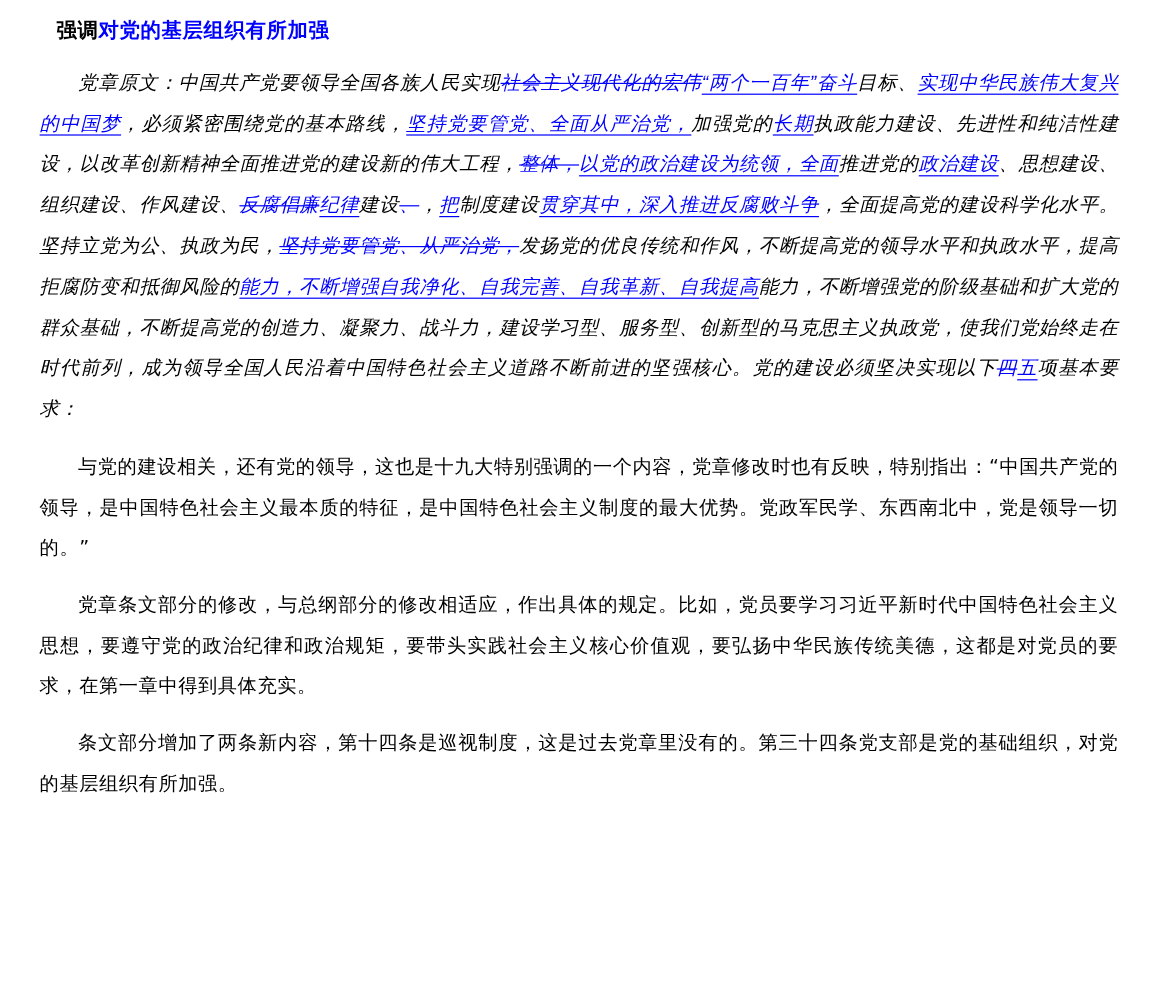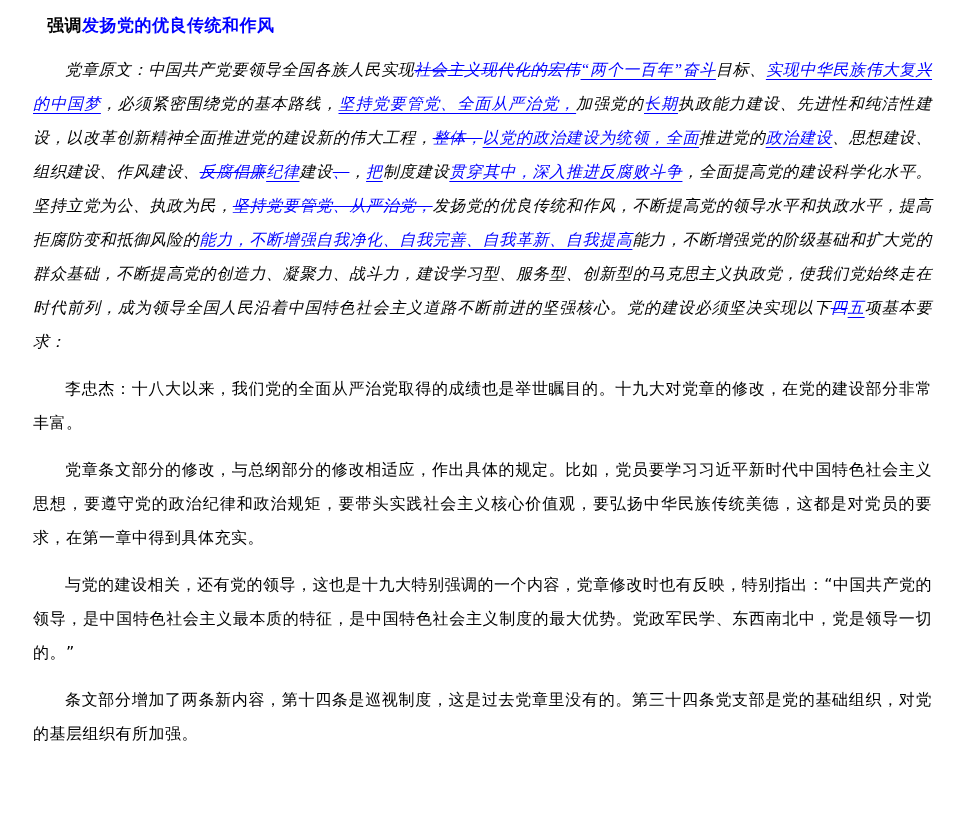--- a/index.html
+++ b/index.html
@@ -30,21 +30,21 @@
   .para {
     font-size: 16px;
     line-height: 34px;
     text-align: justify;
     text-indent: 2em;
     margin: 0 0 13px 0;
     letter-spacing: 0.5px;
   }
   
   .para-kai {
-    font-family: Liberation Serif, serif;
+    font-family: Liberation Sans, sans-serif;
     font-style: italic;
   }
   
   .para-song {
     font-family: "DejaVu Sans", sans-serif;
     font-style: normal;
   }
   .seg-normal {
     color: #000000;
   }
@@ -57,22 +57,21 @@
   .seg-del {
     color: #0000ff;
     text-decoration: line-through;
     text-decoration-thickness: 1px;
   }
 </style>
 </head>
 <body>
 
 <div class="doc">
-  <h1 class="doc-title"><span>强调</span><span class="accent">发扬党的优良传统和作风</span></h1>
+  <h1 class="doc-title"><span>强调</span><span class="accent">对党的基层组织有所加强</span></h1>
 
   <div id="doc-body">
       <p class="para para-kai"><span class="seg-normal">党章原文：中国共产党要领导全国各族人民实现</span><span class="seg-del">社会主义现代化的宏伟</span><span class="seg-ins">“两个一百年”奋斗</span><span class="seg-normal">目标、</span><span class="seg-ins">实现中华民族伟大复兴的中国梦</span><span class="seg-normal">，必须紧密围绕党的基本路线，</span><span class="seg-ins">坚持党要管党、全面从严治党，</span><span class="seg-normal">加强党的</span><span class="seg-ins">长期</span><span class="seg-normal">执政能力建设、先进性和纯洁性建设，以改革创新精神全面推进党的建设新的伟大工程，</span><span class="seg-del">整体，</span><span class="seg-ins">以党的政治建设为统领，全面</span><span class="seg-normal">推进党的</span><span class="seg-ins">政治建设</span><span class="seg-normal">、思想建设、组织建设、作风建设、</span><span class="seg-del">反腐倡廉</span><span class="seg-ins">纪律</span><span class="seg-normal">建设</span><span class="seg-del">、</span><span class="seg-normal">，</span><span class="seg-ins">把</span><span class="seg-normal">制度建设</span><span class="seg-ins">贯穿其中，深入推进反腐败斗争</span><span class="seg-normal">，全面提高党的建设科学化水平。坚持立党为公、执政为民，</span><span class="seg-del">坚持党要管党、从严治党，</span><span class="seg-normal">发扬党的优良传统和作风，不断提高党的领导水平和执政水平，提高拒腐防变和抵御风险的</span><span class="seg-ins">能力，不断增强自我净化、自我完善、自我革新、自我提高</span><span class="seg-normal">能力，不断增强党的阶级基础和扩大党的群众基础，不断提高党的创造力、凝聚力、战斗力，建设学习型、服务型、创新型的马克思主义执政党，使我们党始终走在时代前列，成为领导全国人民沿着中国特色社会主义道路不断前进的坚强核心。党的建设必须坚决实现以下</span><span class="seg-del">四</span><span class="seg-ins">五</span><span class="seg-normal">项基本要求：</span></p>
-      <p class="para para-song"><span class="seg-normal">李忠杰：十八大以来，我们党的全面从严治党取得的成绩也是举世瞩目的。十九大对党章的修改，在党的建设部分非常丰富。</span></p>
+      <p class="para para-song"><span class="seg-normal">与党的建设相关，还有党的领导，这也是十九大特别强调的一个内容，党章修改时也有反映，特别指出：“中国共产党的领导，是中国特色社会主义最本质的特征，是中国特色社会主义制度的最大优势。党政军民学、东西南北中，党是领导一切的。”</span></p>
       <p class="para para-song"><span class="seg-normal">党章条文部分的修改，与总纲部分的修改相适应，作出具体的规定。比如，党员要学习习近平新时代中国特色社会主义思想，要遵守党的政治纪律和政治规矩，要带头实践社会主义核心价值观，要弘扬中华民族传统美德，这都是对党员的要求，在第一章中得到具体充实。</span></p>
-      <p class="para para-song"><span class="seg-normal">与党的建设相关，还有党的领导，这也是十九大特别强调的一个内容，党章修改时也有反映，特别指出：“中国共产党的领导，是中国特色社会主义最本质的特征，是中国特色社会主义制度的最大优势。党政军民学、东西南北中，党是领导一切的。”</span></p>
       <p class="para para-song"><span class="seg-normal">条文部分增加了两条新内容，第十四条是巡视制度，这是过去党章里没有的。第三十四条党支部是党的基础组织，对党的基层组织有所加强。</span></p>
     </div>
 </div>
 
 </body></html>

